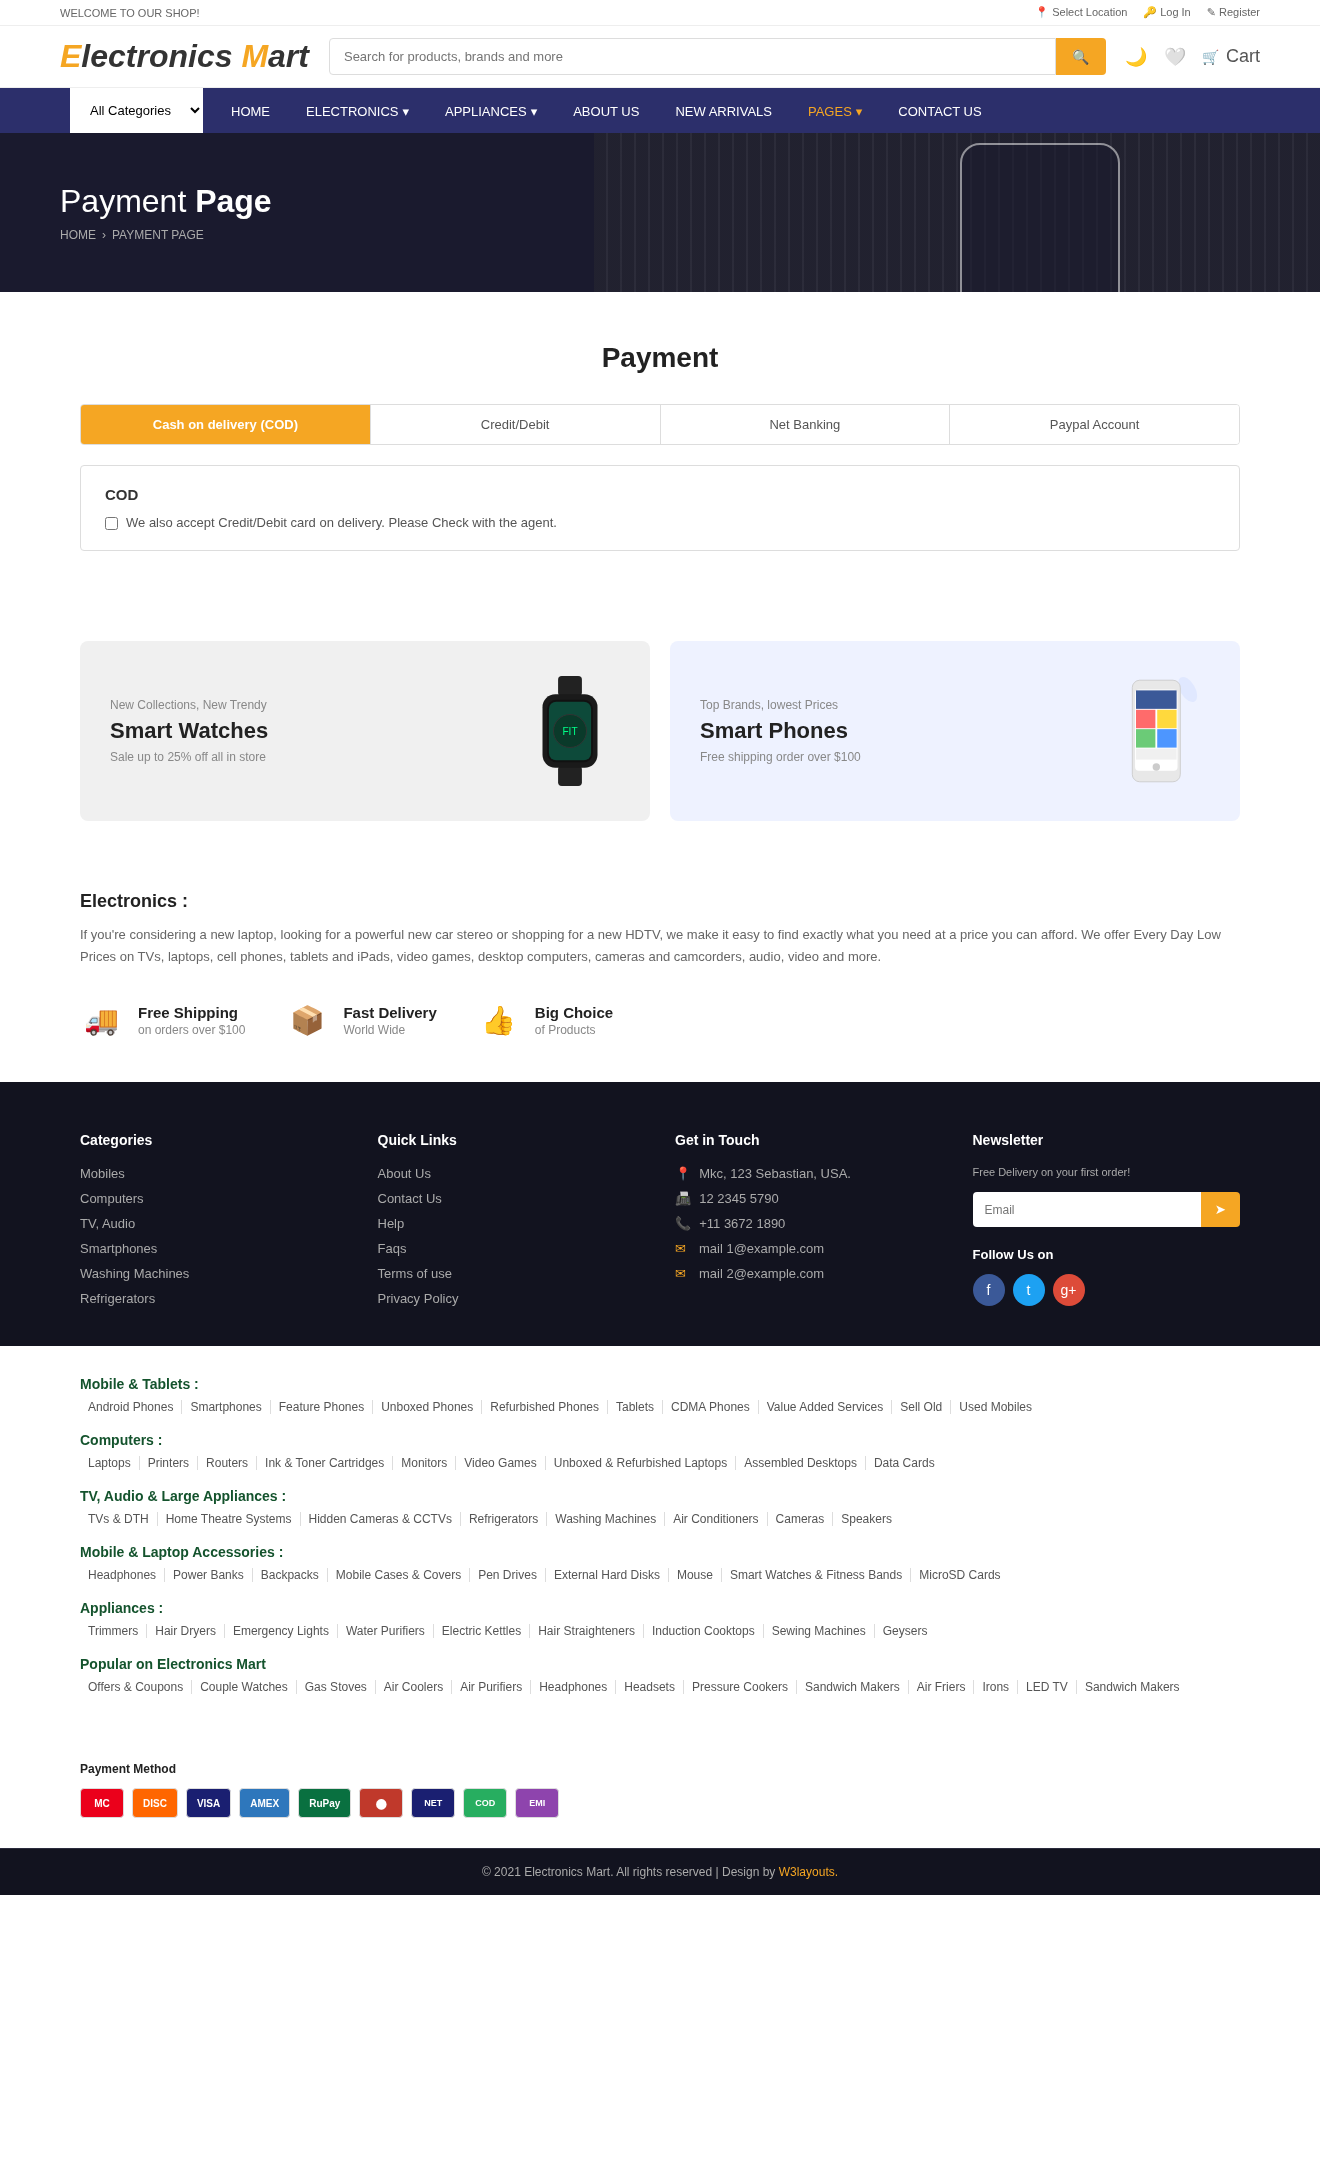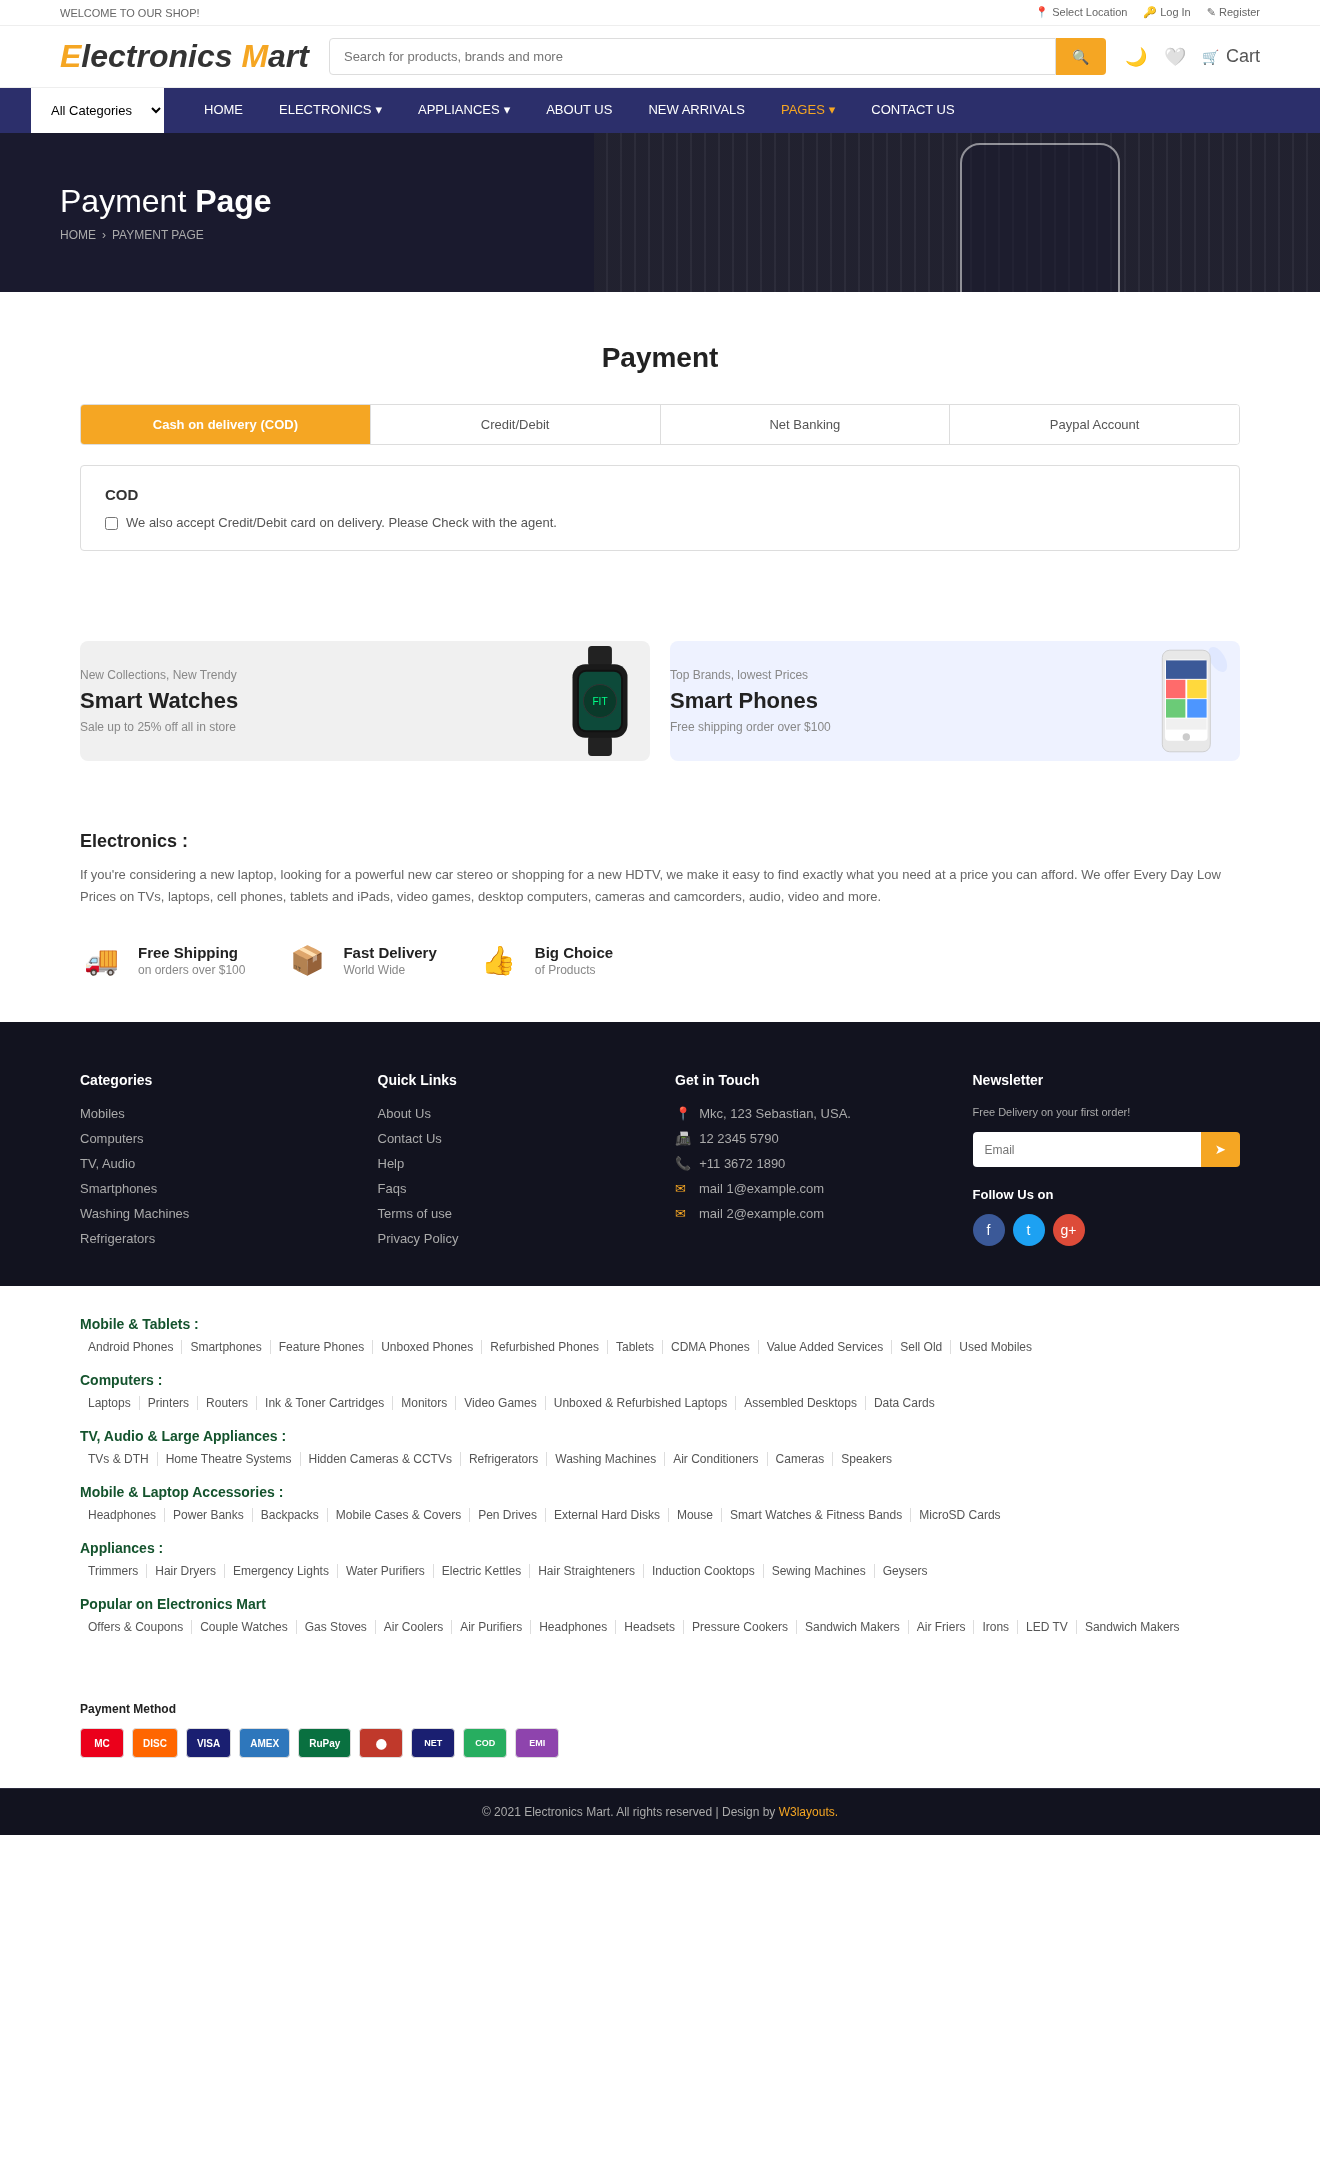--- a/index.html
+++ b/index.html
@@ -16,21 +16,21 @@
     .logo span.e { color: #f5a623; }
     .logo span.m { color: #f5a623; }
     .search-bar { flex: 1; display: flex; }
     .search-bar input { flex: 1; padding: 10px 14px; border: 1px solid #ddd; border-radius: 4px 0 0 4px; font-size: 13px; outline: none; }
     .search-btn { background: #f5a623; border: none; padding: 10px 16px; border-radius: 0 4px 4px 0; cursor: pointer; color: #fff; font-size: 14px; }
     .header-icons { display: flex; align-items: center; gap: 16px; }
     .header-icons span { cursor: pointer; font-size: 18px; color: #555; }
     .cart-btn { display: flex; align-items: center; gap: 6px; font-size: 14px; color: #333; cursor: pointer; }
 
     
-    .nav { background: #2c2f6b; padding: 0 31px; display: flex; align-items: flex-start; gap: 12px; }
+    .nav { background: #2c2f6b; padding: 0 70px; display: flex; align-items: flex-end; gap: 0; }
     .nav-select { background: #fff; border: none; padding: 14px 16px; font-size: 13px; cursor: pointer; outline: none; }
     .nav-items { display: flex; gap: 0; margin-left: 10px; }
     .nav-item { color: #fff; padding: 14px 18px; font-size: 13px; cursor: pointer; text-decoration: none; display: flex; align-items: center; gap: 4px; white-space: nowrap; }
     .nav-item.active { color: #f5a623; }
 
     
     .hero { position: relative; background: #1a1a2e; height: 159px; overflow: hidden; display: flex; align-items: center; padding: 0 60px; }
     .hero-content { position: relative; z-index: 2; }
     .hero-title { font-size: 32px; color: #fff; font-weight: 400; }
     .hero-title strong { font-weight: 700; }
@@ -45,21 +45,21 @@
     .payment-tab { flex: 1; padding: 12px; text-align: center; font-size: 13px; cursor: pointer; border-right: 1px solid #ddd; background: #fff; color: #555; }
     .payment-tab:last-child { border-right: none; }
     .payment-tab.active { background: #f5a623; color: #fff; font-weight: 600; }
     .payment-content { border: 1px solid #ddd; border-radius: 4px; padding: 20px 24px; }
     .payment-content h3 { font-size: 15px; font-weight: 600; margin-bottom: 12px; }
     .payment-checkbox-row { display: flex; align-items: center; gap: 8px; font-size: 13px; color: #555; }
     .payment-checkbox-row input { margin-top: 2px; }
 
     
     .promo-section { display: flex; gap: 20px; padding: 40px 80px; }
-    .promo-card { flex: 1; background: #f7f7f7; border-radius: 8px; display: flex; align-items: center; justify-content: space-between; position: relative; overflow: hidden; }
+    .promo-card { flex: 1; background: #f7f7f7; border-radius: 8px; padding: 30px; display: flex; align-items: center; justify-content: space-between; position: relative; overflow: hidden; }
     .promo-card-left { }
     .promo-subtitle { font-size: 12px; color: #888; margin-bottom: 6px; }
     .promo-name { font-size: 22px; font-weight: 700; color: #222; margin-bottom: 6px; }
     .promo-desc { font-size: 12px; color: #888; }
     .promo-image { width: 100px; height: 120px; display: flex; align-items: center; justify-content: center; }
     
     .watch-icon { width: 90px; height: 110px; }
     .phone-icon { width: 80px; height: 120px; }
 
     

